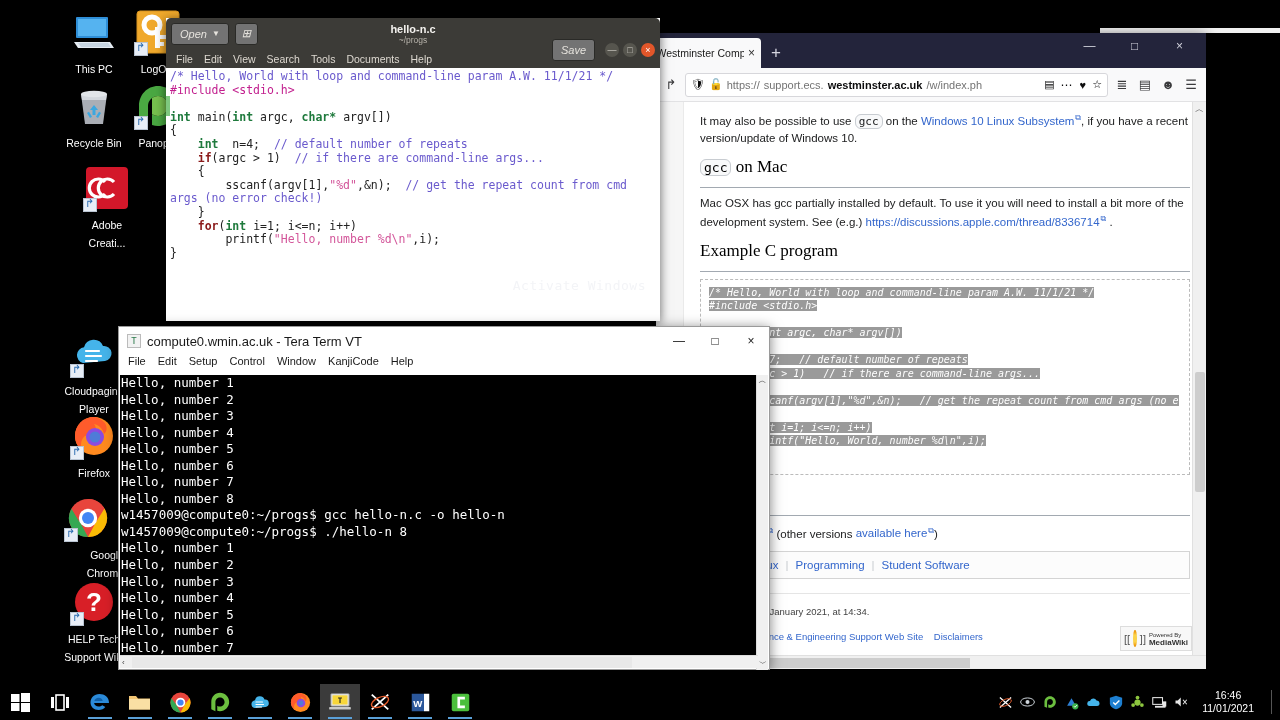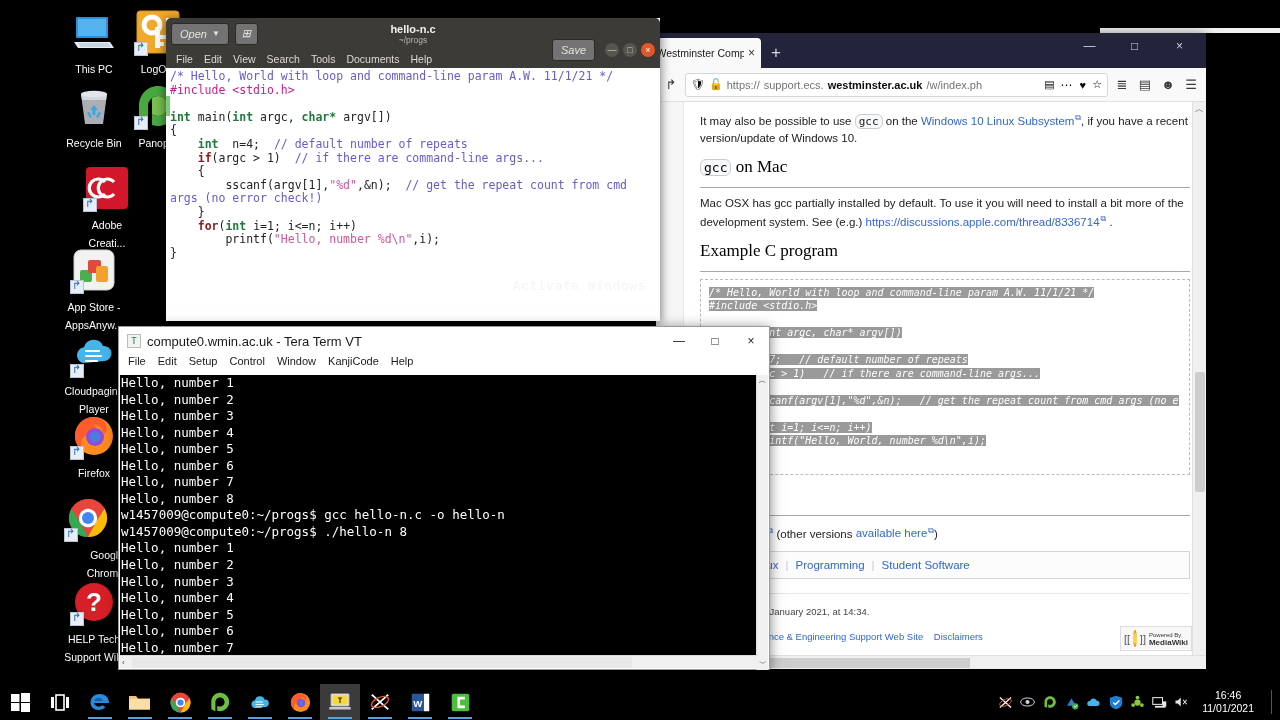--- a/index.html
+++ b/index.html
@@ -302,33 +302,20 @@
         <rect x="3" y="3" width="42" height="42" rx="4" fill="#d3172a"></rect>
         <path d="M31 18 a9 9 0 1 0 0 12" fill="none" stroke="#fff" stroke-width="3.2"></path>
         <path d="M22 18 a9 9 0 1 0 0 12" fill="none" stroke="#fff" stroke-width="3.2"></path>
       </svg>
       <span class="shortcut-arrow"></span>
     </span>
     <span class="lbl">Adobe
 Creati...</span>
   </div>
 
-  <div class="desk-icon" style="left:58px; top:246px;">
-    <span class="glyph">
-      <svg width="48" height="48" viewBox="0 0 48 48">
-        <rect x="4" y="4" width="40" height="40" rx="7" fill="#f2f2f2" stroke="#ccc"></rect>
-        <rect x="10" y="24" width="12" height="12" rx="2" fill="#4cae4f"></rect>
-        <rect x="18" y="14" width="13" height="13" rx="2" fill="#e04a3c"></rect>
-        <rect x="26" y="20" width="12" height="16" rx="2" fill="#f2a22c"></rect>
-      </svg>
-      <span class="shortcut-arrow"></span>
-    </span>
-    <span class="lbl">App Store -
-AppsAnyw...</span>
-  </div>
 
   <div class="desk-icon" style="left:58px; top:330px;">
     <span class="glyph">
       <svg width="48" height="48" viewBox="0 0 48 48">
         <path d="M13 33 a8 8 0 0 1 1 -15.7 A10 10 0 0 1 33 16 a7.5 7.5 0 0 1 2 15z" fill="#45b4ea"></path>
         <path d="M16 21 h13 M16 26 h15 M16 31 h11" stroke="#fff" stroke-width="2.2" fill="none" stroke-linecap="round"></path>
       </svg>
       <span class="shortcut-arrow"></span>
     </span>
     <span class="lbl">Cloudpaging

